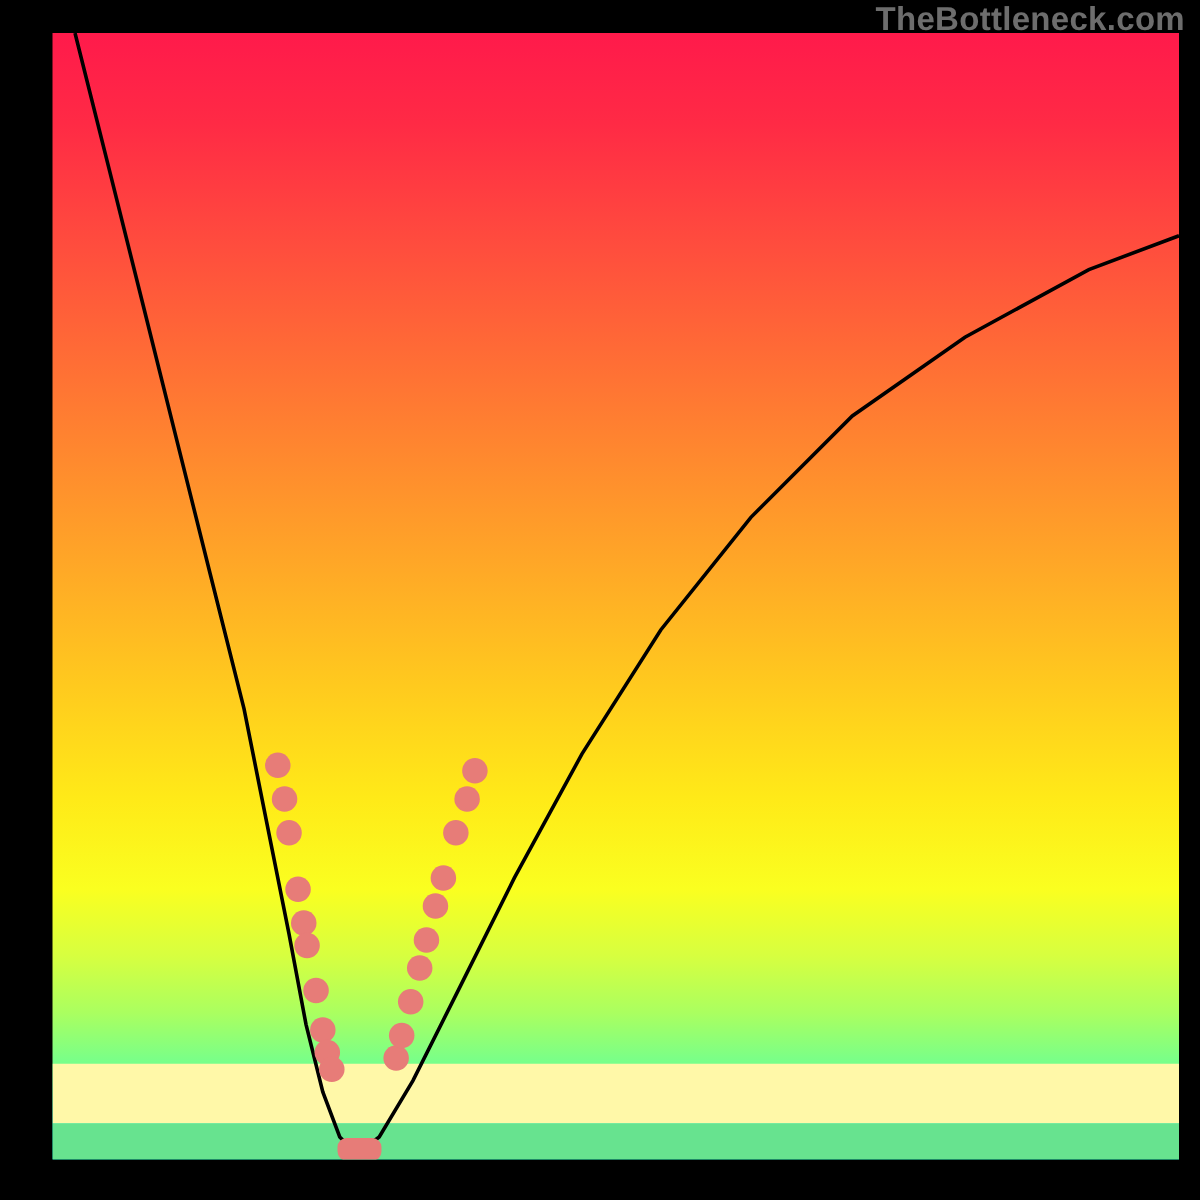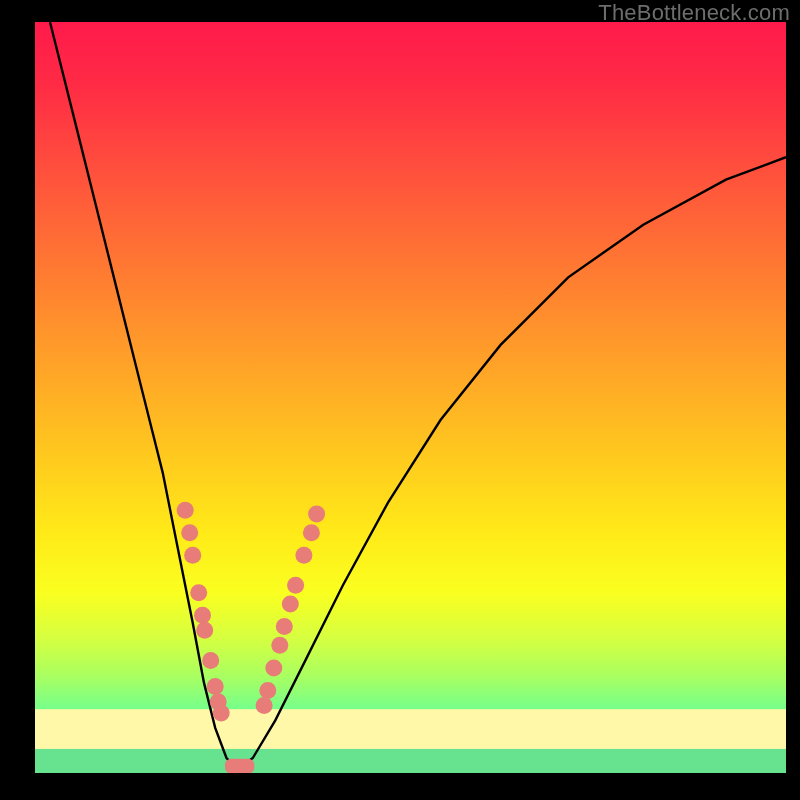--- a/index.html
+++ b/index.html
@@ -42,21 +42,21 @@
       #30f0c0 96%,
       #10d8b0 100%
     );
   }
   .watermark {
     position: absolute;
     top: 0px;
     right: 10px;
     color: #6d6d6d;
     font-size: 22px;
-    font-weight: 400;
+    font-weight: 700;
     letter-spacing: 0.2px;
   }
   svg.curve {
     position: absolute;
     left: 0; top: 0;
     width: 751px;
     height: 751px;
   }
 </style>
 </head>

